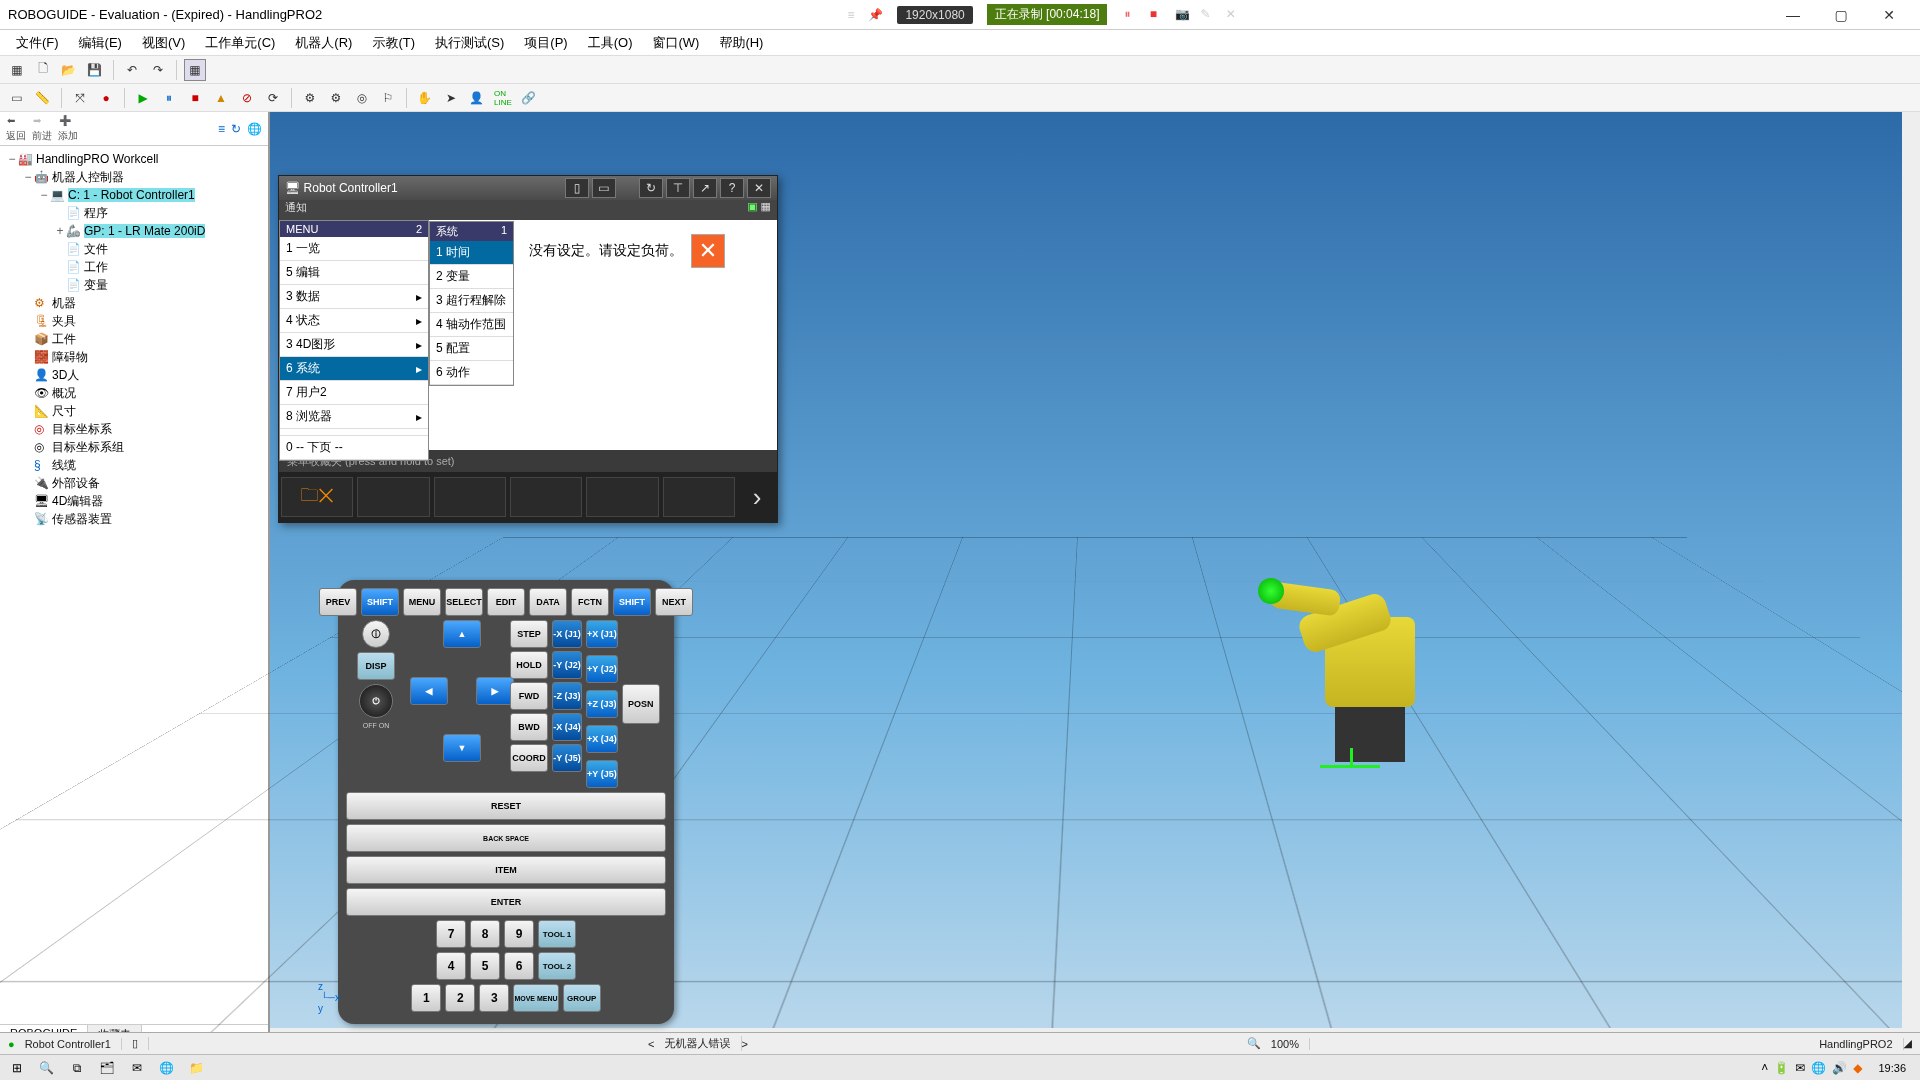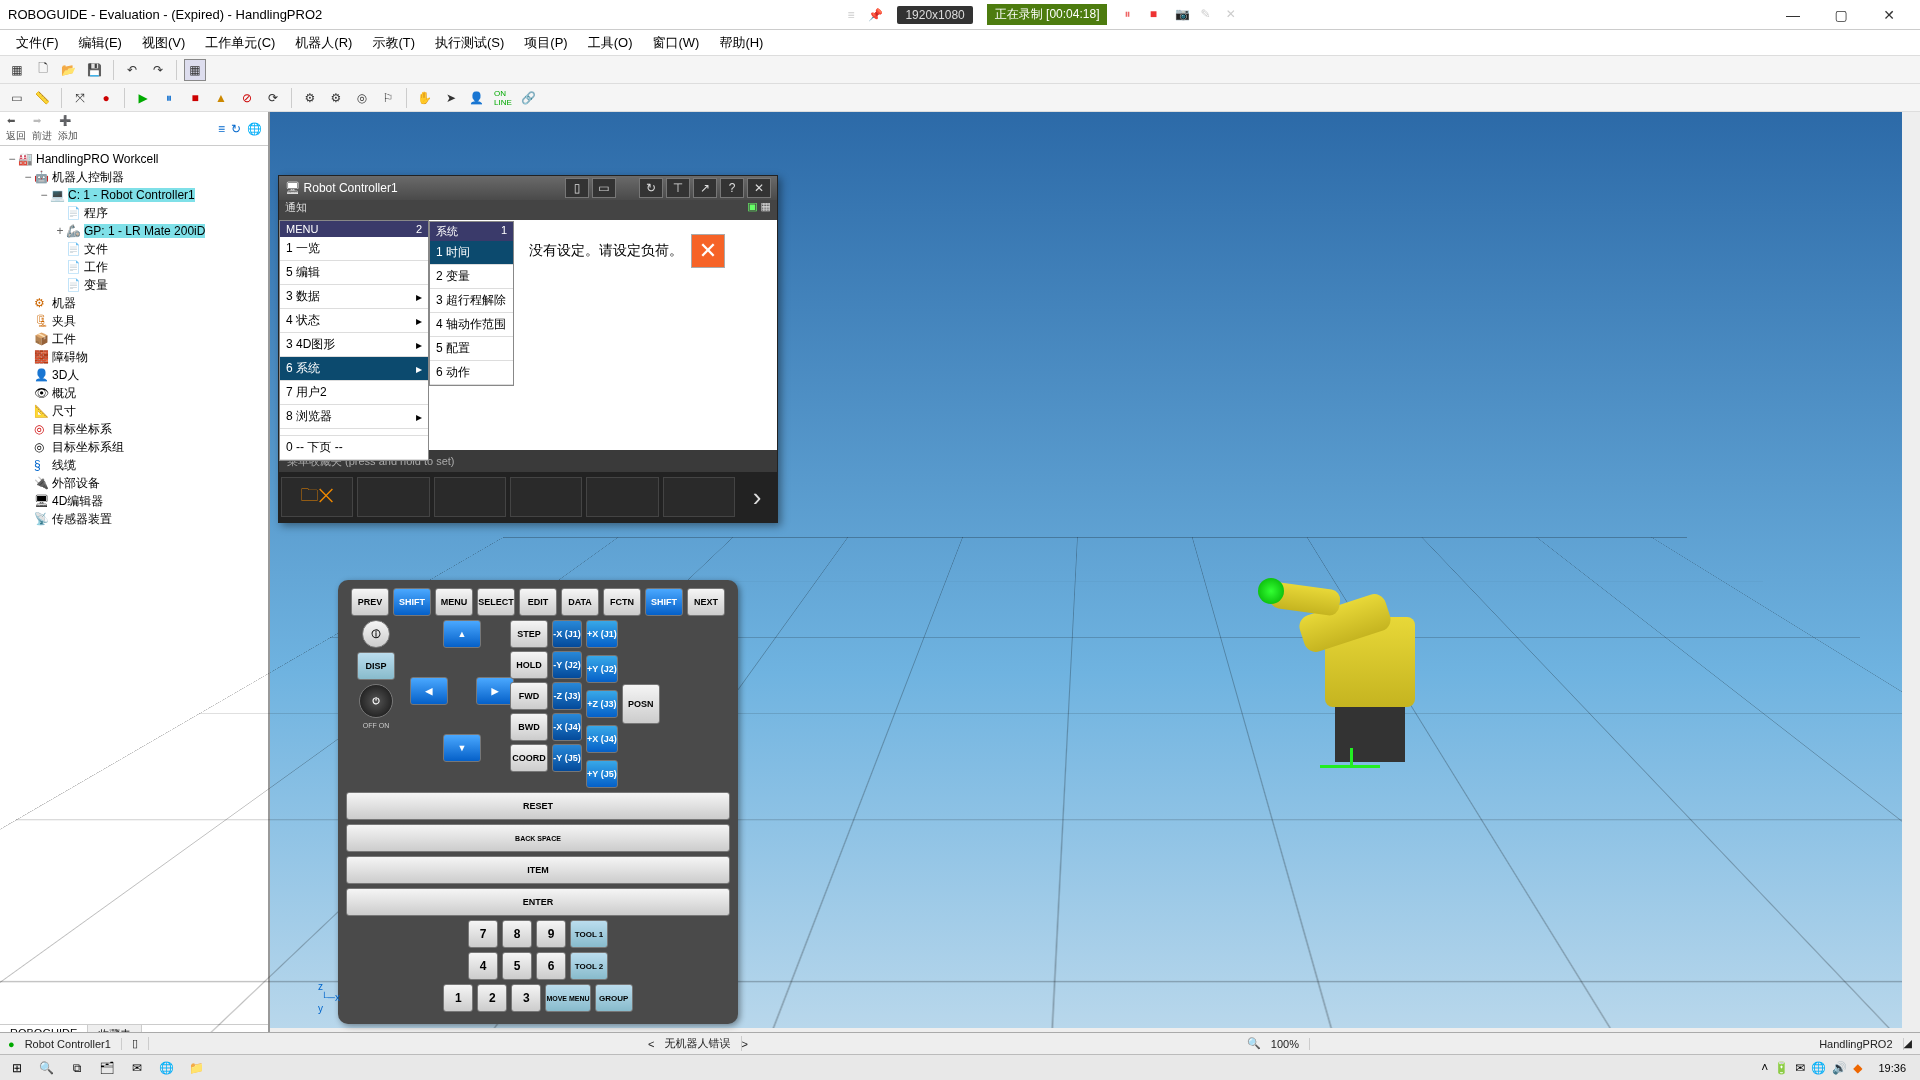--- a/index.html
+++ b/index.html
@@ -75,29 +75,29 @@
 .tp-status .mid .tag{padding:2px 6px;font-size:10px;font-weight:bold;}
 .tp-status .spd{width:46px;background:#26a04a;color:#fff;display:flex;align-items:center;justify-content:center;font-size:16px;font-weight:bold;}
 .tp-notice{height:20px;background:#444;color:#ddd;display:flex;align-items:flex-start;padding:0 6px;font-size:11px;justify-content:space-between;}
 .tp-body{background:#fff;min-height:230px;position:relative;}
 .tp-msg{position:absolute;left:250px;top:14px;right:10px;display:flex;align-items:center;gap:8px;}
 .tp-msg .txt{font-size:14px;color:#000;}
 .tp-msg .close{width:34px;height:34px;background:#f66327;color:#fff;display:flex;align-items:center;justify-content:center;font-size:22px;border:1px solid #aaa;}
 .menu-popup{position:absolute;left:0;top:0;width:150px;background:#fff;border:1px solid #888;}
 .menu-popup .hdr{background:#3a3a6a;color:#fff;padding:2px 6px;font-size:11px;display:flex;justify-content:space-between;}
 .menu-popup .row{padding:3px 6px;font-size:12px;border-bottom:1px solid #ddd;display:flex;justify-content:space-between;align-items:center;}
-.menu-popup .row.sel{background:#0c4a6e;color:#fff;}
+.menu-popup .row.sel{background:#0369a1;color:#fff;}
 .menu-popup .sub{position:absolute;left:149px;top:18px;width:85px;background:#fff;border:1px solid #888;}
 .tp-fav{height:22px;background:#3a3a3a;color:#aaa;font-size:11px;display:flex;align-items:center;padding:0 8px;}
 .tp-soft{height:50px;background:#222;display:flex;align-items:center;}
 .tp-soft .sk{flex:1;height:40px;border:1px solid #444;margin:0 2px;background:#2a2a2a;}
 .tp-soft .arrow{width:40px;color:#ddd;font-size:26px;text-align:center;}
 
 
-.pendant{position:absolute;left:338px;top:580px;width:400px;background:#4a4a4a;border-radius:10px;padding:8px;box-shadow:2px 2px 6px rgba(0,0,0,.4);}
+.pendant{position:absolute;left:338px;top:580px;width:336px;background:#4a4a4a;border-radius:16px;padding:8px;box-shadow:2px 2px 6px rgba(0,0,0,.4);}
 .pendant .row{display:flex;gap:4px;margin-bottom:4px;justify-content:center;}
 .key{height:28px;background:linear-gradient(#f5f5f5,#ccc);border:1px solid #777;border-radius:3px;display:flex;align-items:center;justify-content:center;font-size:9px;font-weight:bold;color:#000;min-width:38px;}
 .key.blue{background:linear-gradient(#4aa8ff,#0560c8);color:#fff;}
 .key.num{min-width:30px;font-size:12px;}
 .key.jog{background:linear-gradient(#38a8e8,#0560c8);color:#fff;min-width:30px;font-size:9px;flex-direction:column;line-height:1;}
 .key.jog.neg{background:linear-gradient(#2888d8,#044a9a);}
 .pendant .axes{position:absolute;left:-20px;bottom:10px;font-size:10px;color:#06c;}
 
 
 .statusbar{position:absolute;left:0;right:0;bottom:26px;height:22px;background:#eee;border-top:1px solid #aaa;display:flex;align-items:center;padding:0 8px;font-size:11px;color:#222;}

